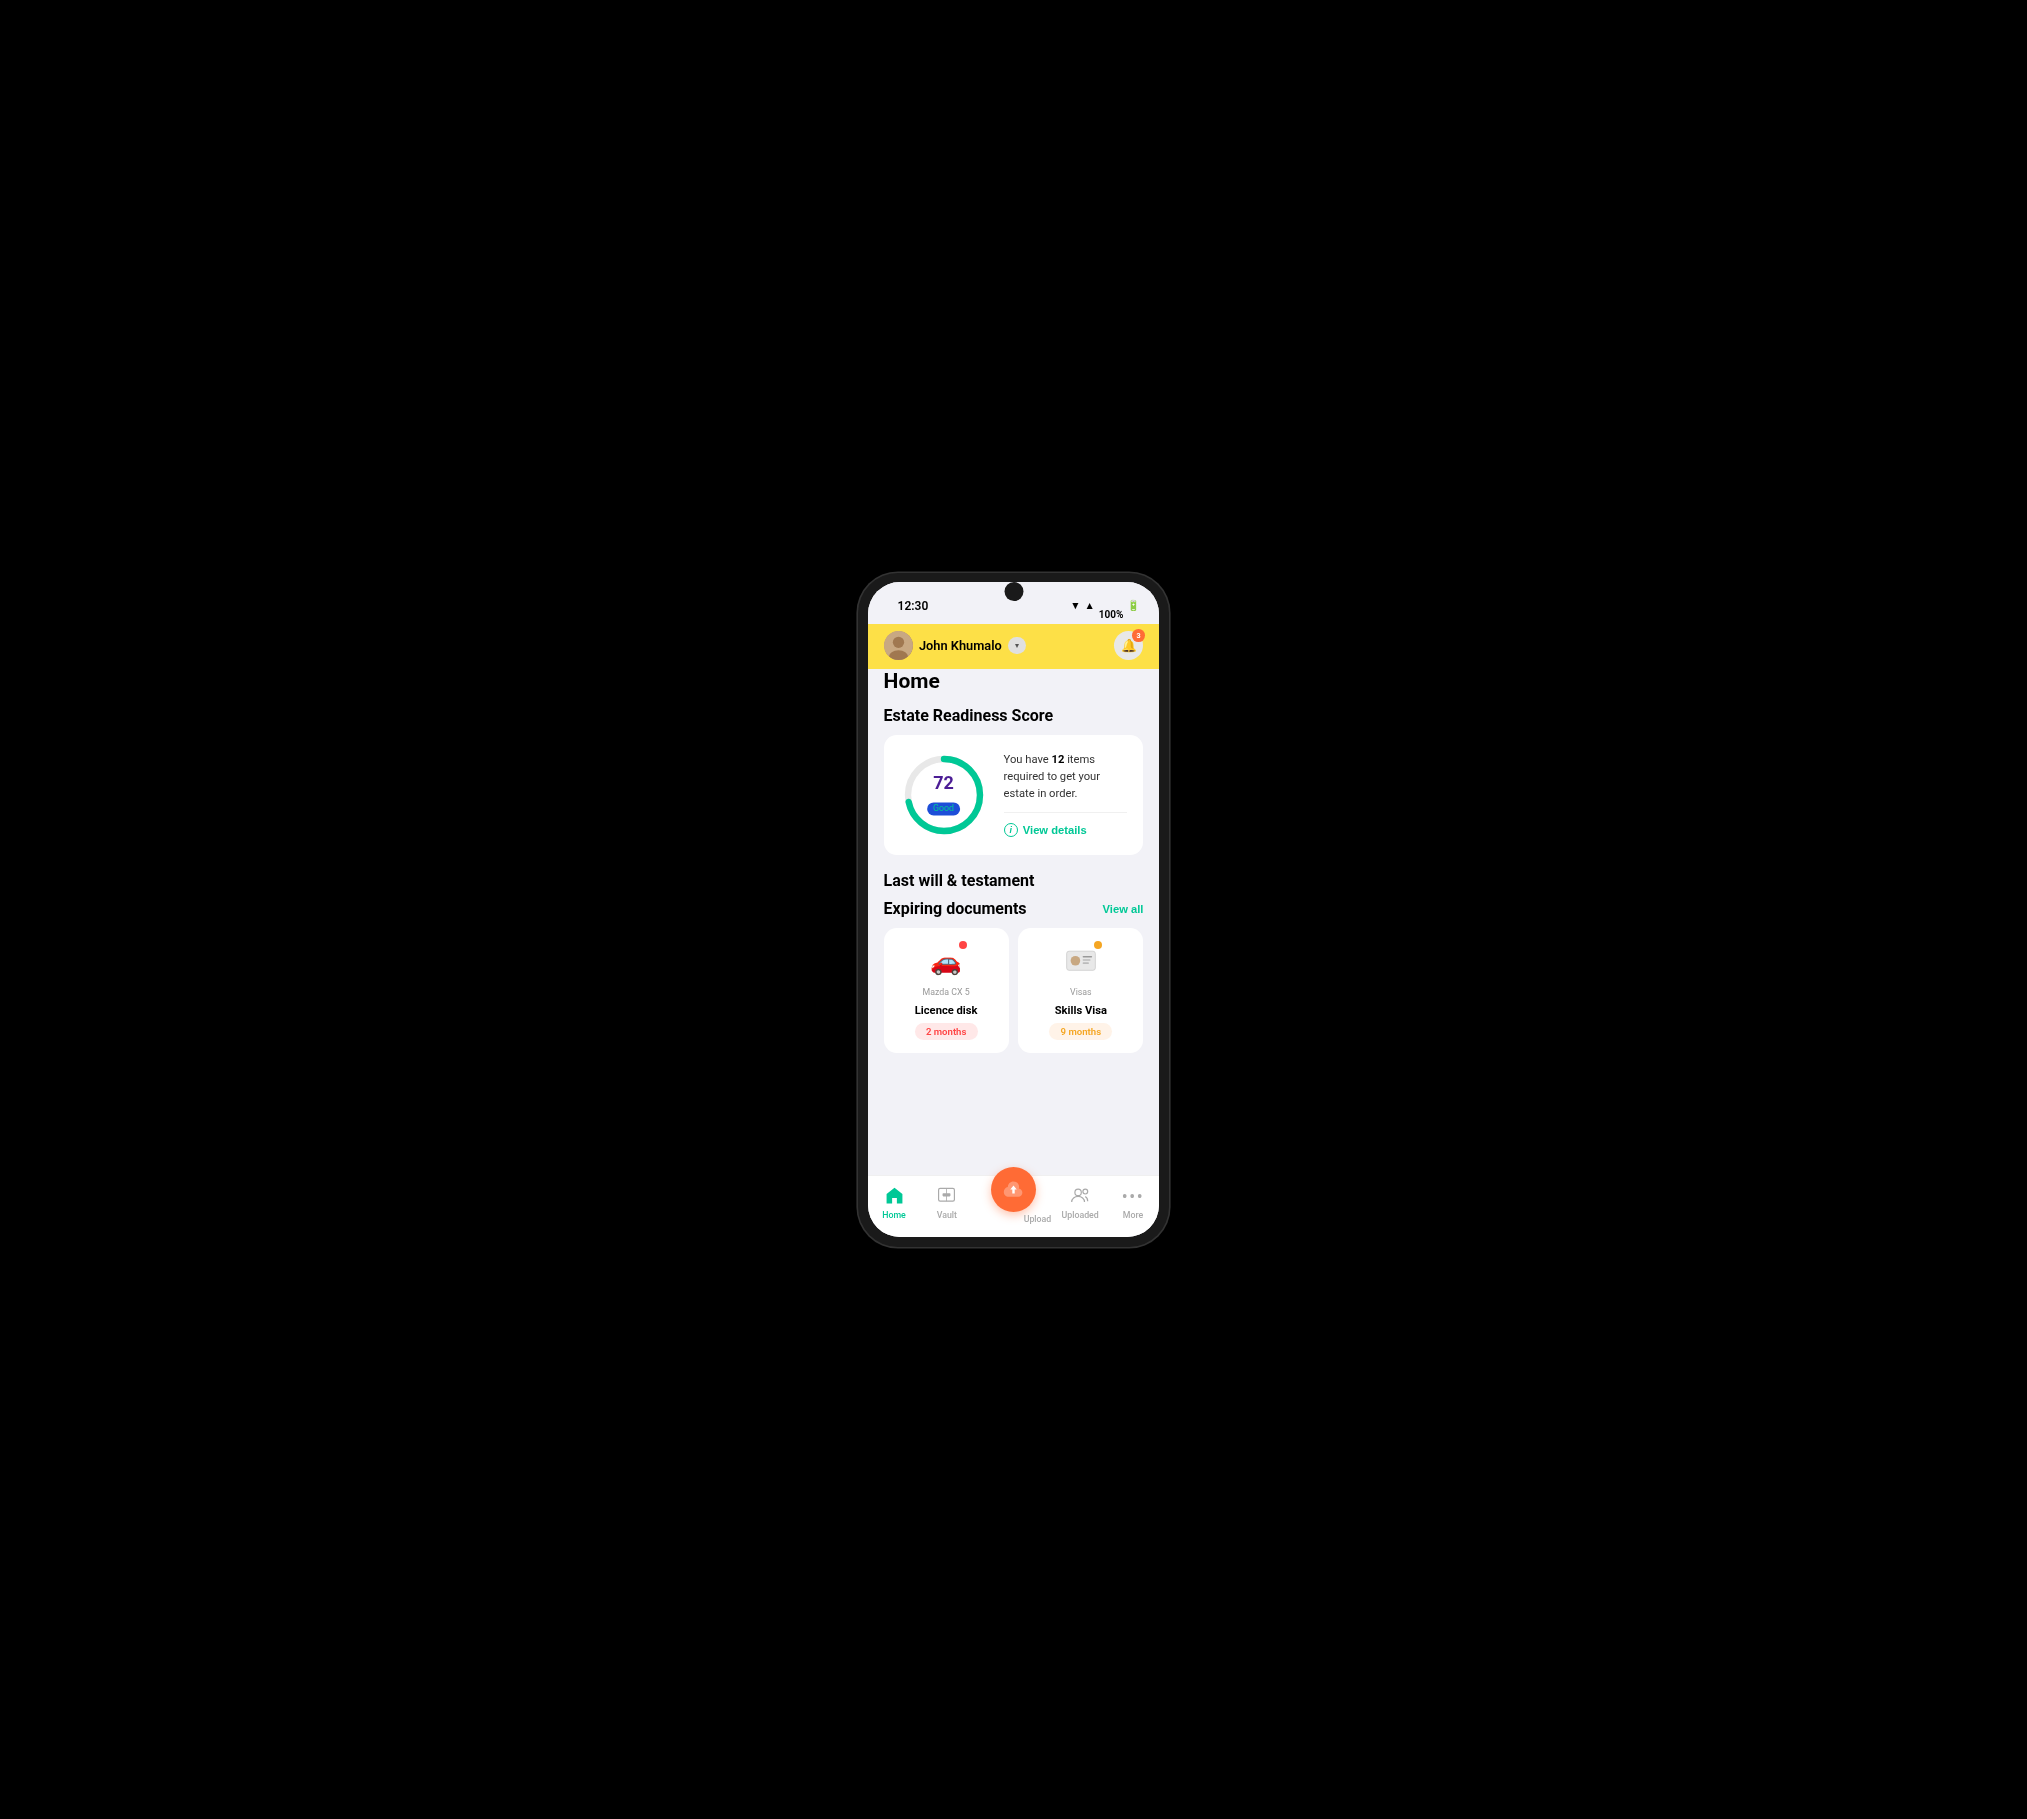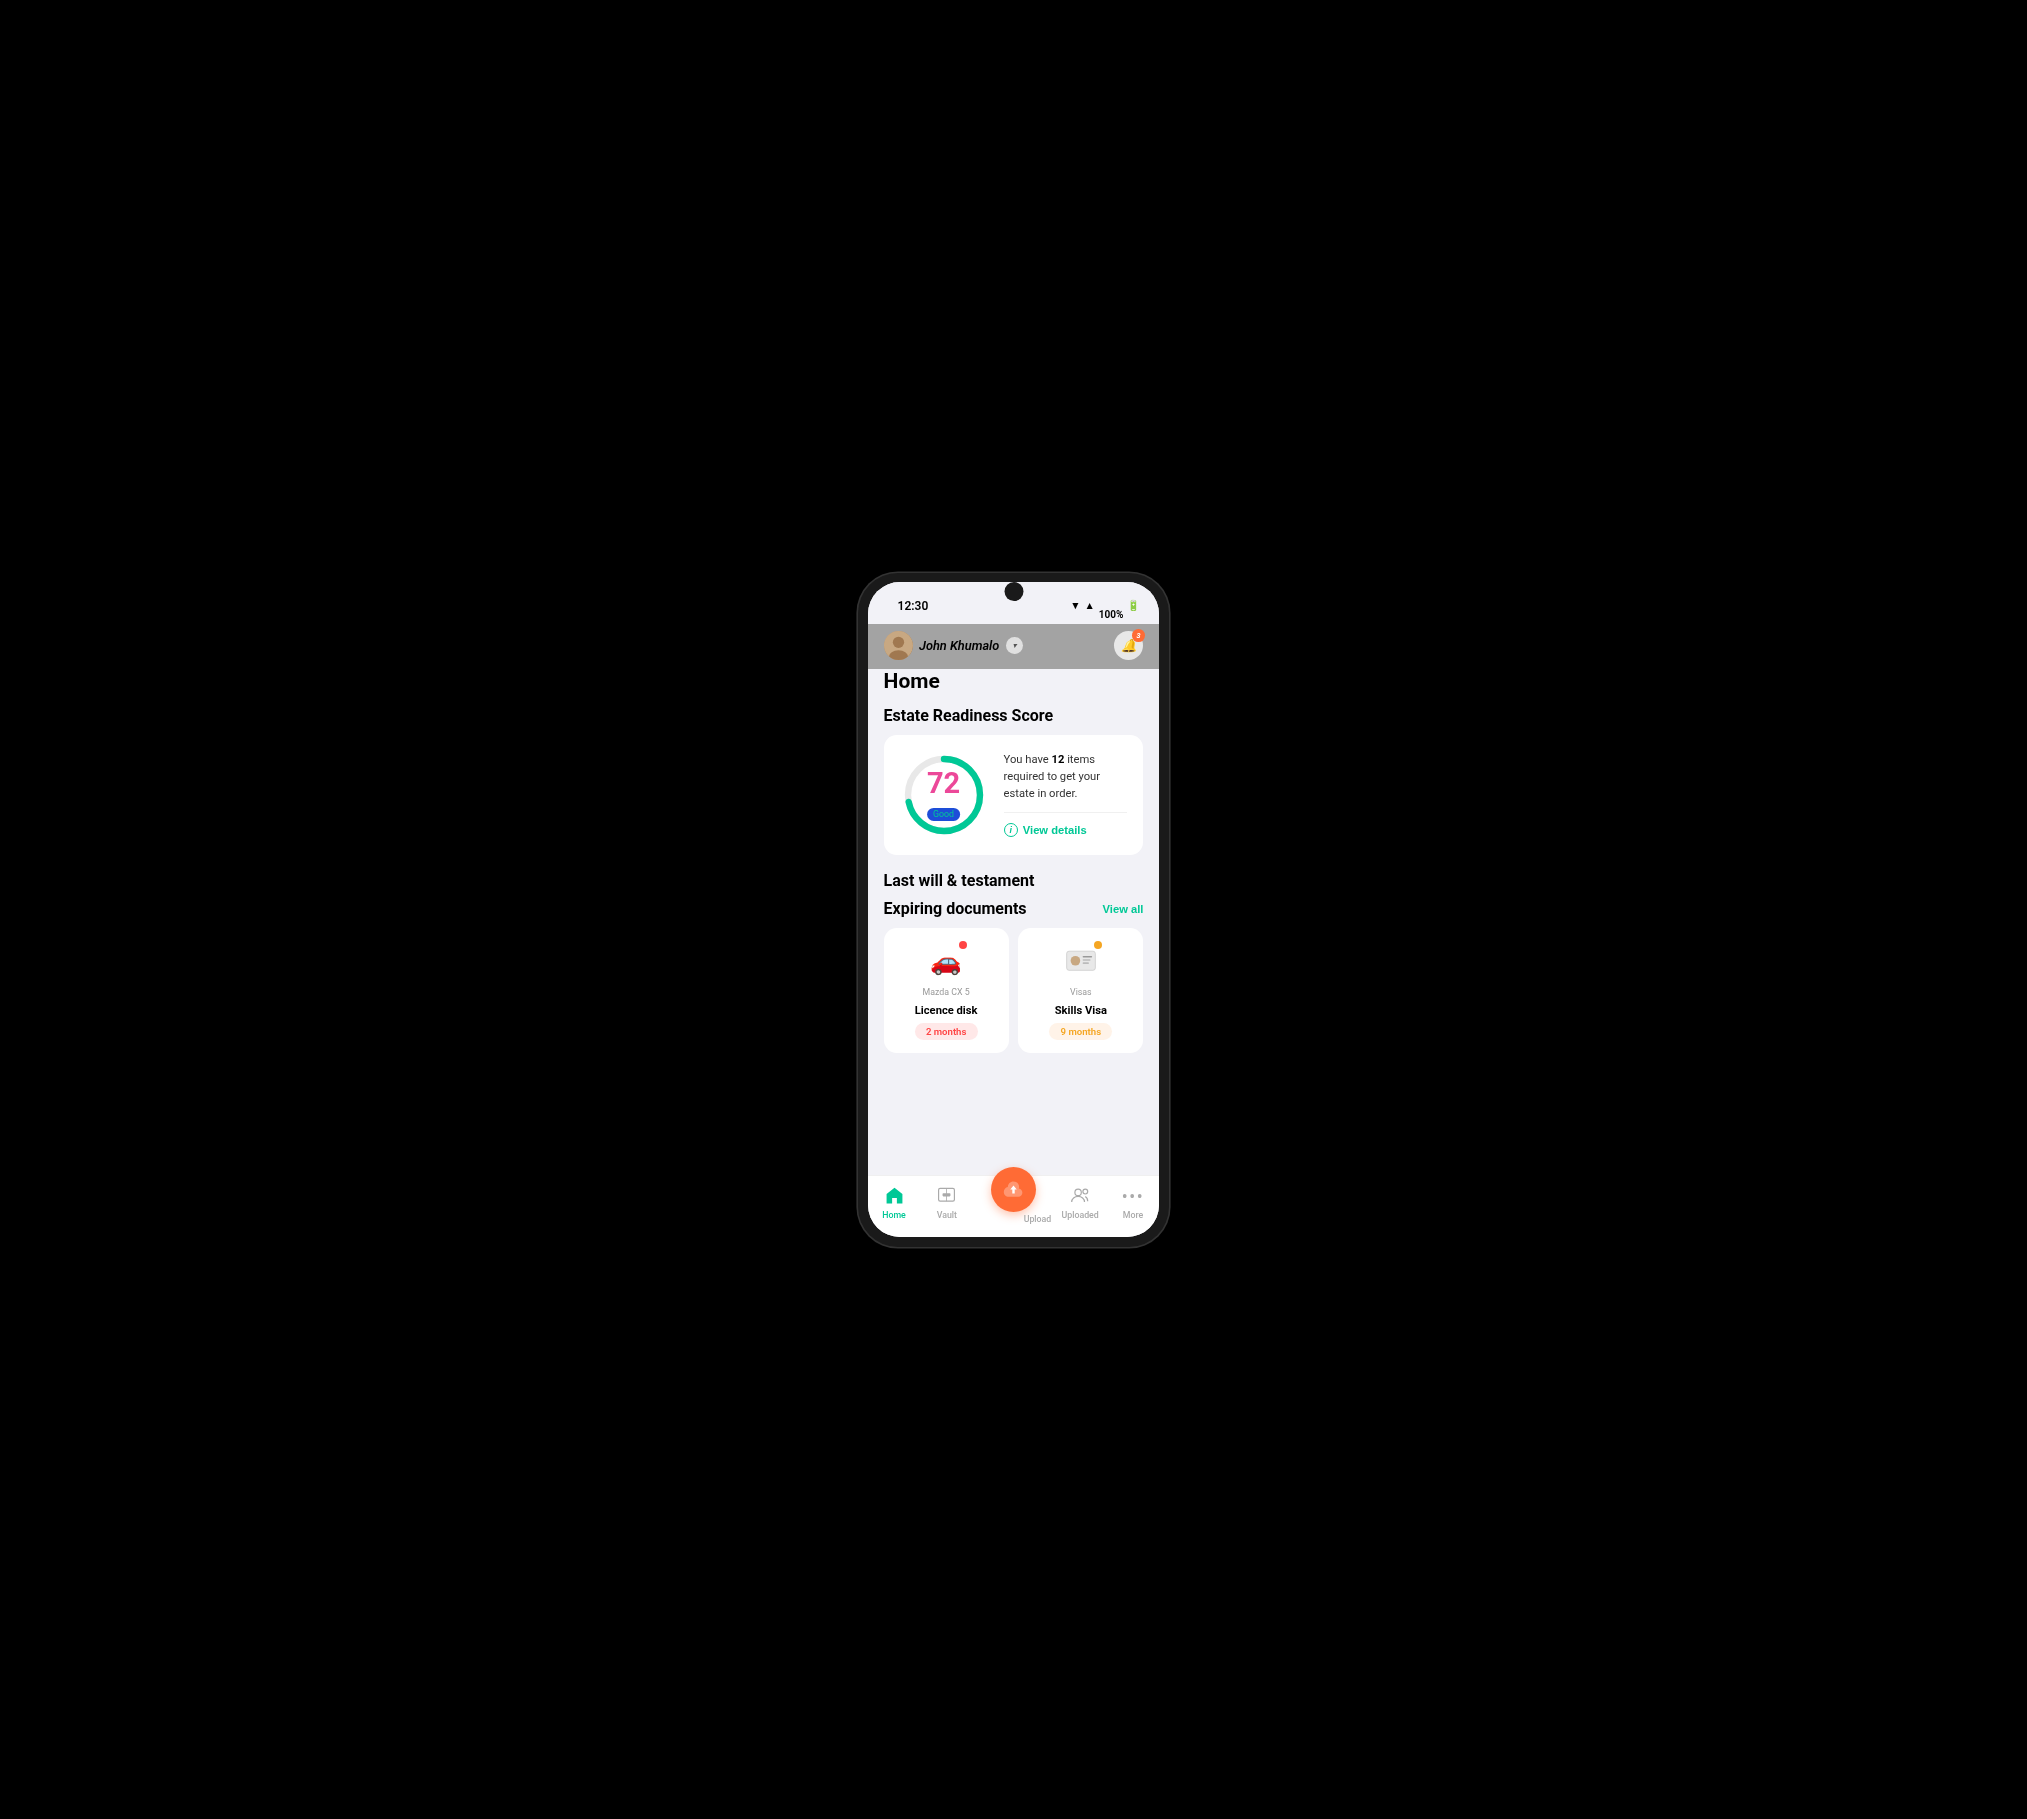--- a/index.html
+++ b/index.html
@@ -62,27 +62,26 @@
       transform: translateX(-50%);
       width: 19px;
       height: 19px;
       background: #1a1a1a;
       border-radius: 50%;
       z-index: 10;
     }
 
     
     .app-header {
-      background: #a3a3a3;
+      background: #fde047;
       display: flex;
       justify-content: space-between;
       align-items: center;
       padding: 6.4px 16px 9.6px;
       flex-shrink: 0;
-      font-style: italic;
     }
     .user-info {
       display: flex;
       align-items: center;
       gap: 6.4px;
     }
     .avatar {
       width: 29px;
       height: 29px;
       border-radius: 50%;
@@ -203,23 +202,23 @@
       stroke-dashoffset: 80;
     }
     .circle-inner {
       position: absolute;
       top: 50%;
       left: 50%;
       transform: translate(-50%, -50%);
       text-align: center;
     }
     .score-number {
-      font-size: 29px;
+      font-size: 18px;
       font-weight: 700;
-      color: #ec4899;
+      color: #4c1d95;
       line-height: 1;
     }
     .score-label {
       font-size: 8.8px;
       color: #00c896;
       background: #1d4ed8;
       padding: 1.6px 6.4px;
       border-radius: 8px;
       margin-top: 10px;
       display: inline-block;

